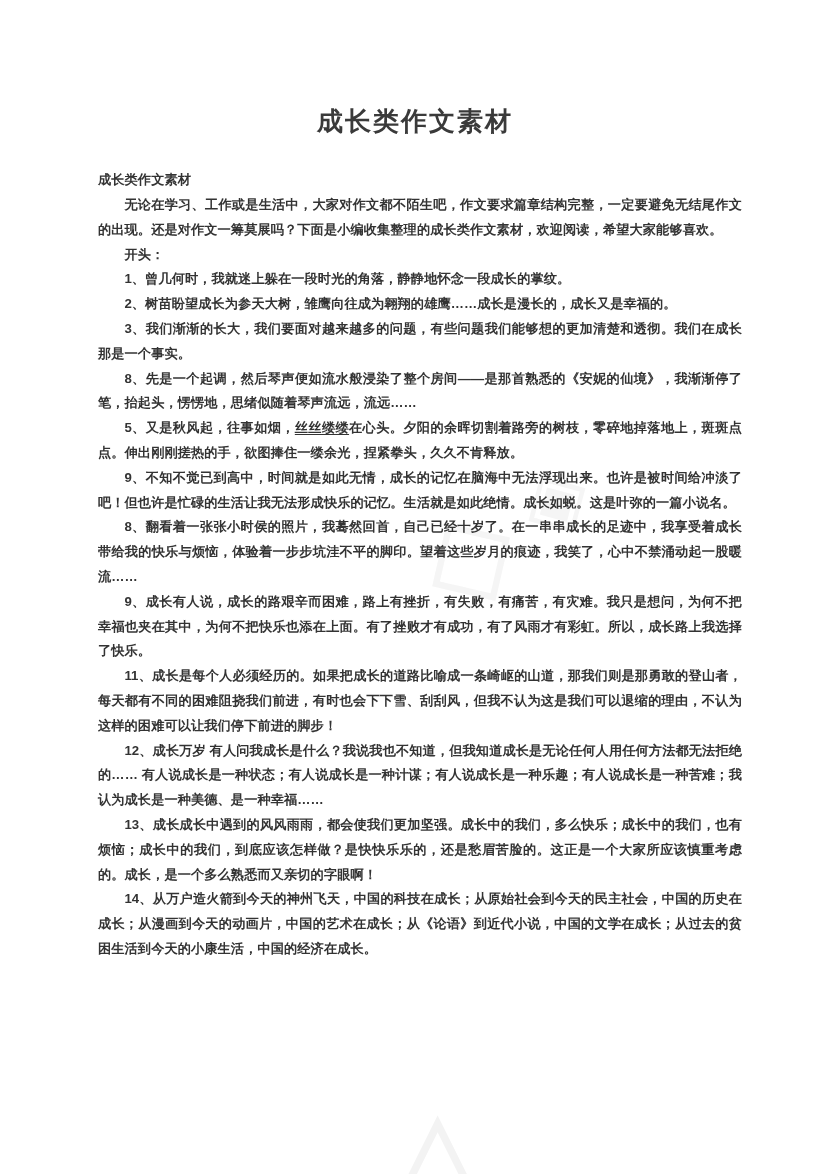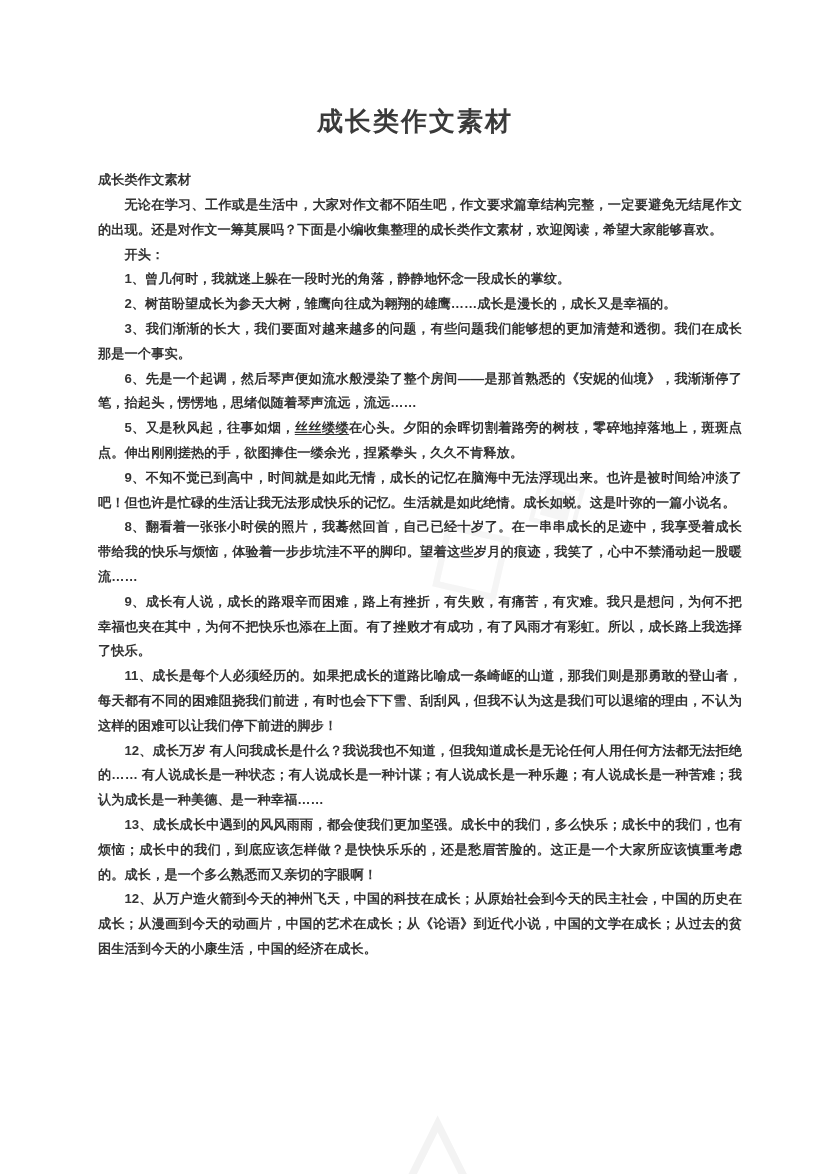--- a/index.html
+++ b/index.html
@@ -130,27 +130,27 @@
 
     <div class="body-block">
 
       <p class="para heading-line">成长类作文素材</p>
 
       <p class="para indent">无论在学习、工作或是生活中，大家对作文都不陌生吧，作文要求篇章结构完整，一定要避免无结尾作文的出现。还是对作文一筹莫展吗？下面是小编收集整理的成长类作文素材，欢迎阅读，希望大家能够喜欢。</p>
       <p class="para indent">开头：</p>
       <p class="para indent">1、曾几何时，我就迷上躲在一段时光的角落，静静地怀念一段成长的掌纹。</p>
       <p class="para indent">2、树苗盼望成长为参天大树，雏鹰向往成为翱翔的雄鹰……成长是漫长的，成长又是幸福的。</p>
       <p class="para indent">3、我们渐渐的长大，我们要面对越来越多的问题，有些问题我们能够想的更加清楚和透彻。我们在成长那是一个事实。</p>
-      <p class="para indent">6、先是一个起调，然后琴声便如流水般浸染了整个房间——是那首熟悉的《安妮的仙境》，我渐渐停了笔，抬起头，愣愣地，思绪似随着琴声流远，流远……</p>
+      <p class="para indent">8、先是一个起调，然后琴声便如流水般浸染了整个房间——是那首熟悉的《安妮的仙境》，我渐渐停了笔，抬起头，愣愣地，思绪似随着琴声流远，流远……</p>
 
       <p class="para indent"><span>5、又是秋风起，往事如烟，</span><span class="u">丝丝缕缕</span><span>在心头。夕阳的余晖切割着路旁的树枝，零碎地掉落地上，斑斑点点。伸出刚刚搓热的手，欲图捧住一缕余光，捏紧拳头，久久不肯释放。</span></p>
 
       <p class="para indent">9、不知不觉已到高中，时间就是如此无情，成长的记忆在脑海中无法浮现出来。也许是被时间给冲淡了吧！但也许是忙碌的生活让我无法形成快乐的记忆。生活就是如此绝情。成长如蜕。这是叶弥的一篇小说名。</p>
       <p class="para indent">8、翻看着一张张小时侯的照片，我蓦然回首，自己已经十岁了。在一串串成长的足迹中，我享受着成长带给我的快乐与烦恼，体验着一步步坑洼不平的脚印。望着这些岁月的痕迹，我笑了，心中不禁涌动起一股暖流……</p>
       <p class="para indent">9、成长有人说，成长的路艰辛而困难，路上有挫折，有失败，有痛苦，有灾难。我只是想问，为何不把幸福也夹在其中，为何不把快乐也添在上面。有了挫败才有成功，有了风雨才有彩虹。所以，成长路上我选择了快乐。</p>
       <p class="para indent">11、成长是每个人必须经历的。如果把成长的道路比喻成一条崎岖的山道，那我们则是那勇敢的登山者，每天都有不同的困难阻挠我们前进，有时也会下下雪、刮刮风，但我不认为这是我们可以退缩的理由，不认为这样的困难可以让我们停下前进的脚步！</p>
       <p class="para indent">12、成长万岁 有人问我成长是什么？我说我也不知道，但我知道成长是无论任何人用任何方法都无法拒绝的…… 有人说成长是一种状态；有人说成长是一种计谋；有人说成长是一种乐趣；有人说成长是一种苦难；我认为成长是一种美德、是一种幸福……</p>
       <p class="para indent">13、成长成长中遇到的风风雨雨，都会使我们更加坚强。成长中的我们，多么快乐；成长中的我们，也有烦恼；成长中的我们，到底应该怎样做？是快快乐乐的，还是愁眉苦脸的。这正是一个大家所应该慎重考虑的。成长，是一个多么熟悉而又亲切的字眼啊！</p>
-      <p class="para indent">12、从万户造火箭到今天的神州飞天，中国的科技在成长；从原始社会到今天的民主社会，中国的历史在成长；从漫画到今天的动画片，中国的艺术在成长；从《论语》到近代小说，中国的文学在成长；从过去的贫困生活到今天的小康生活，中国的经济在成长。</p>
+      <p class="para indent">14、从万户造火箭到今天的神州飞天，中国的科技在成长；从原始社会到今天的民主社会，中国的历史在成长；从漫画到今天的动画片，中国的艺术在成长；从《论语》到近代小说，中国的文学在成长；从过去的贫困生活到今天的小康生活，中国的经济在成长。</p>
 
     </div>
   </div>
 </div>
 
 </body></html>

